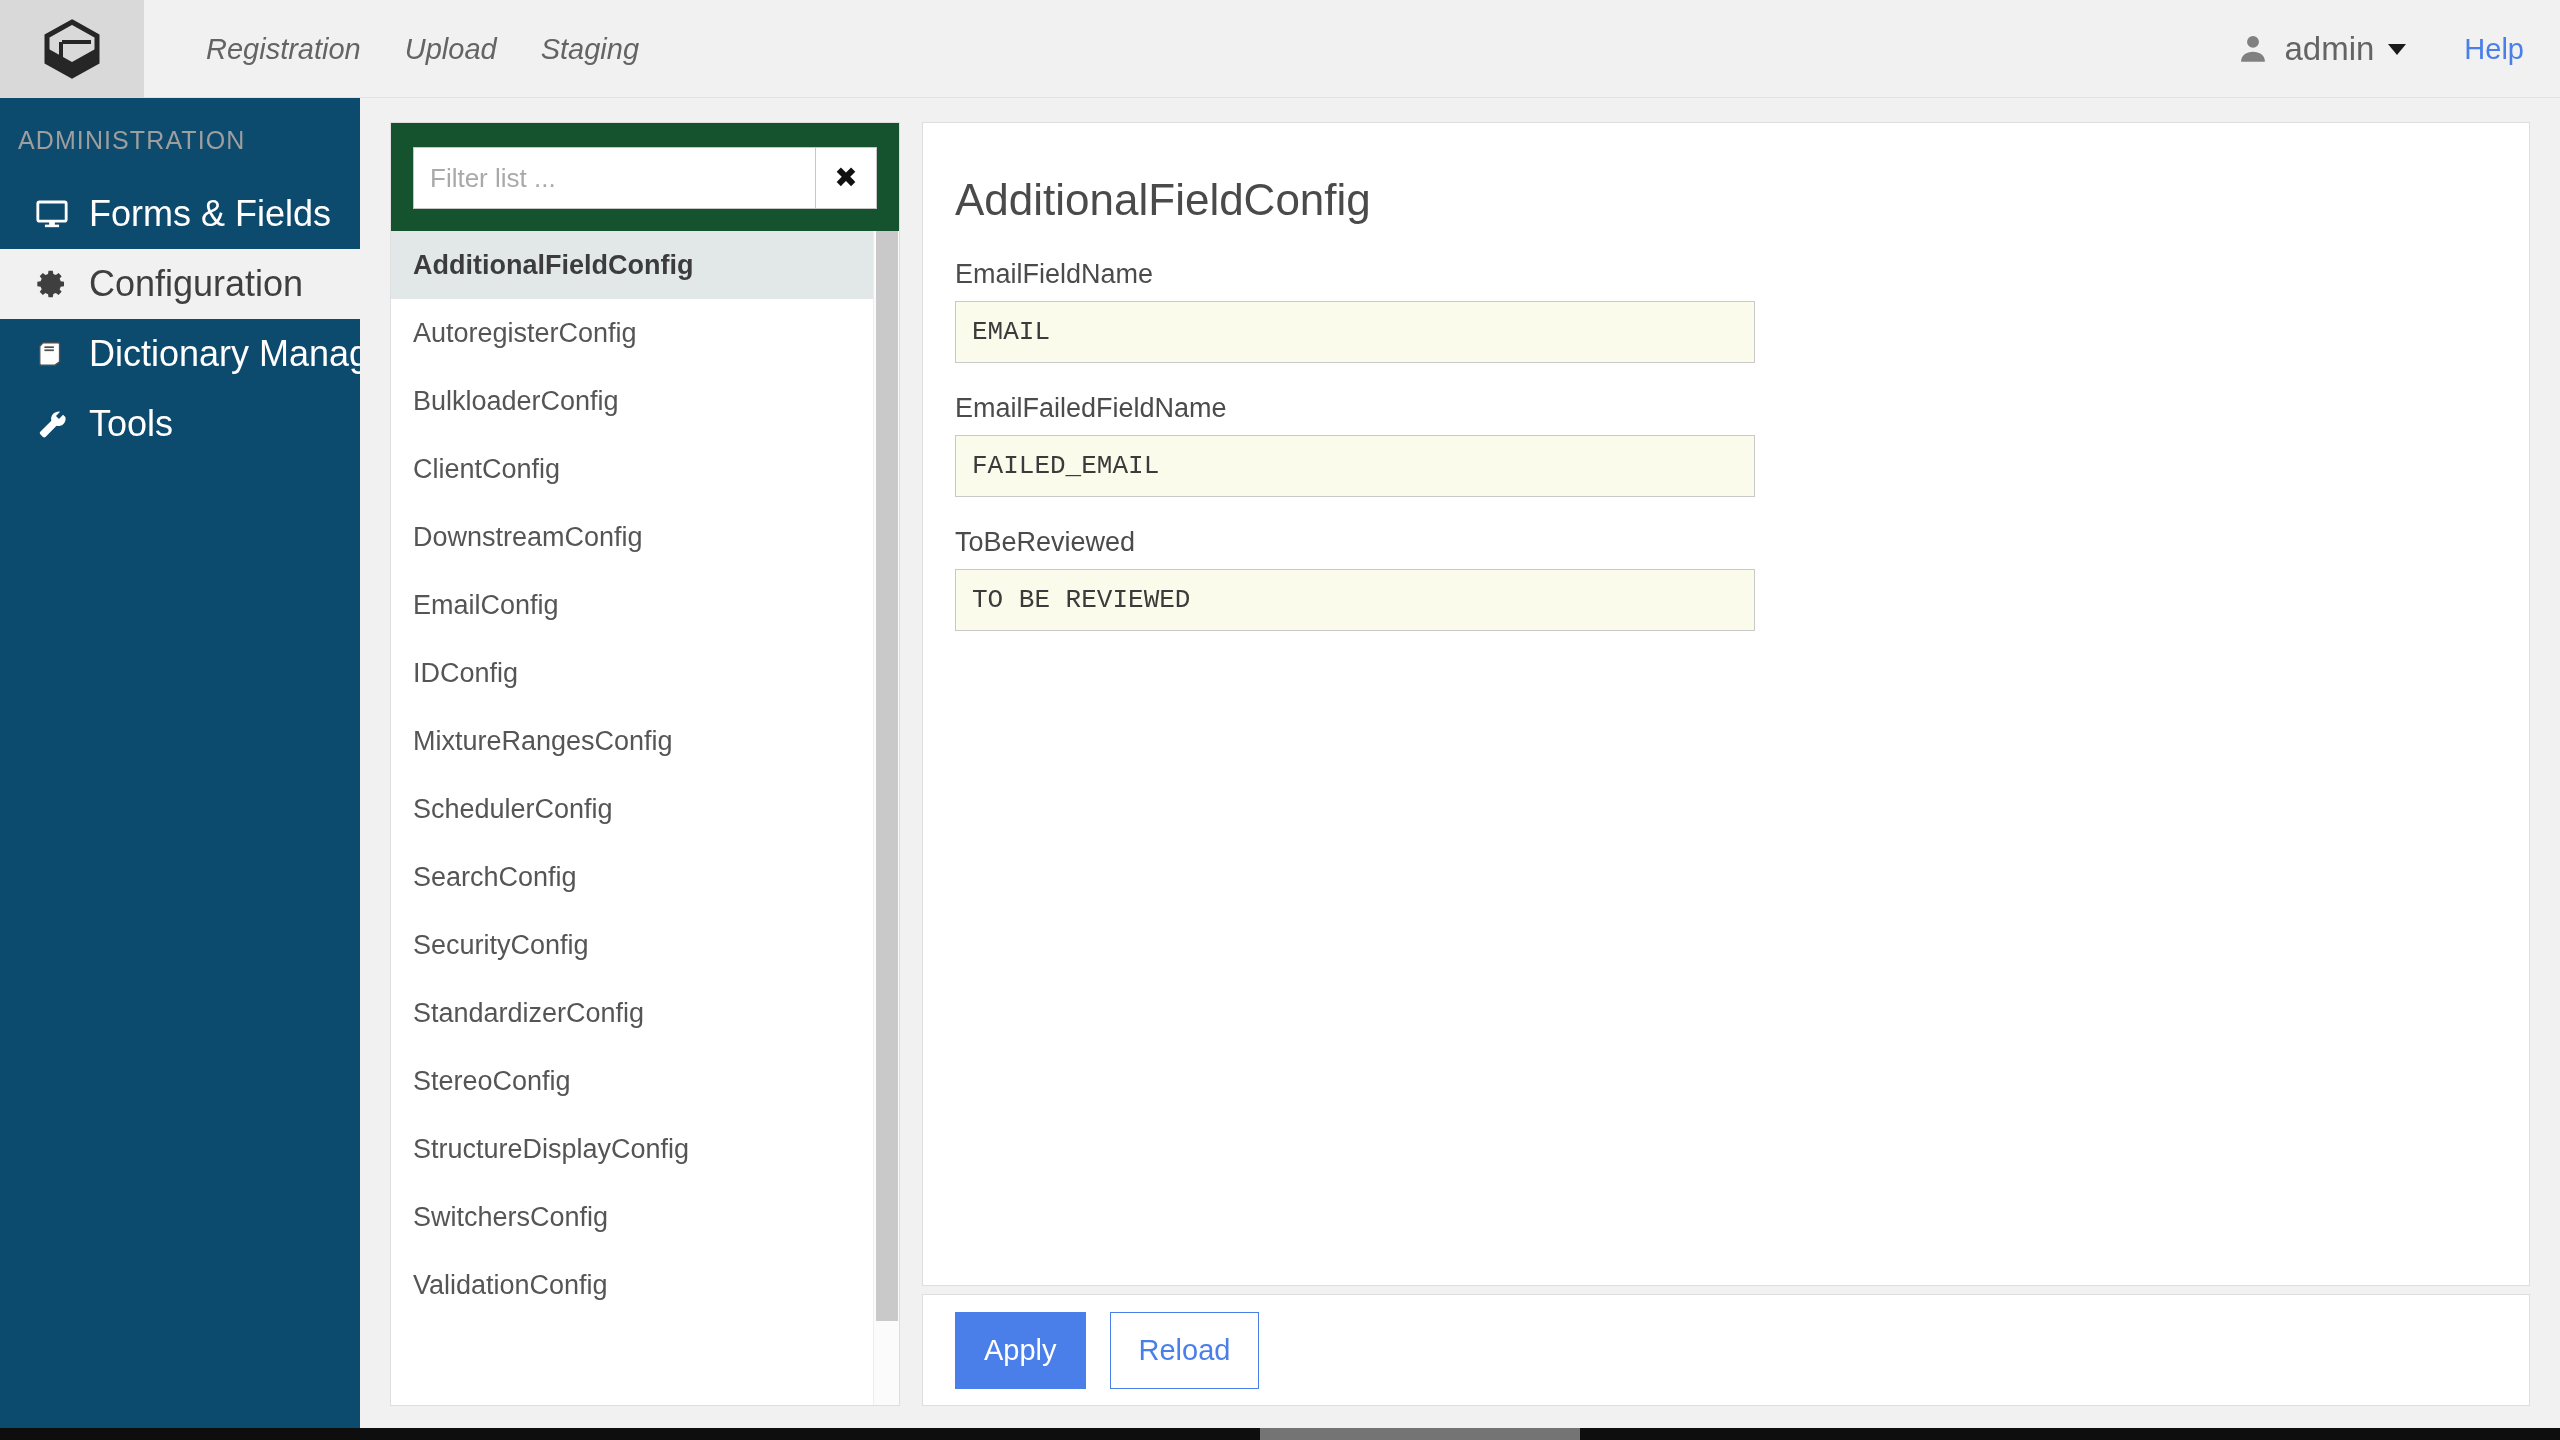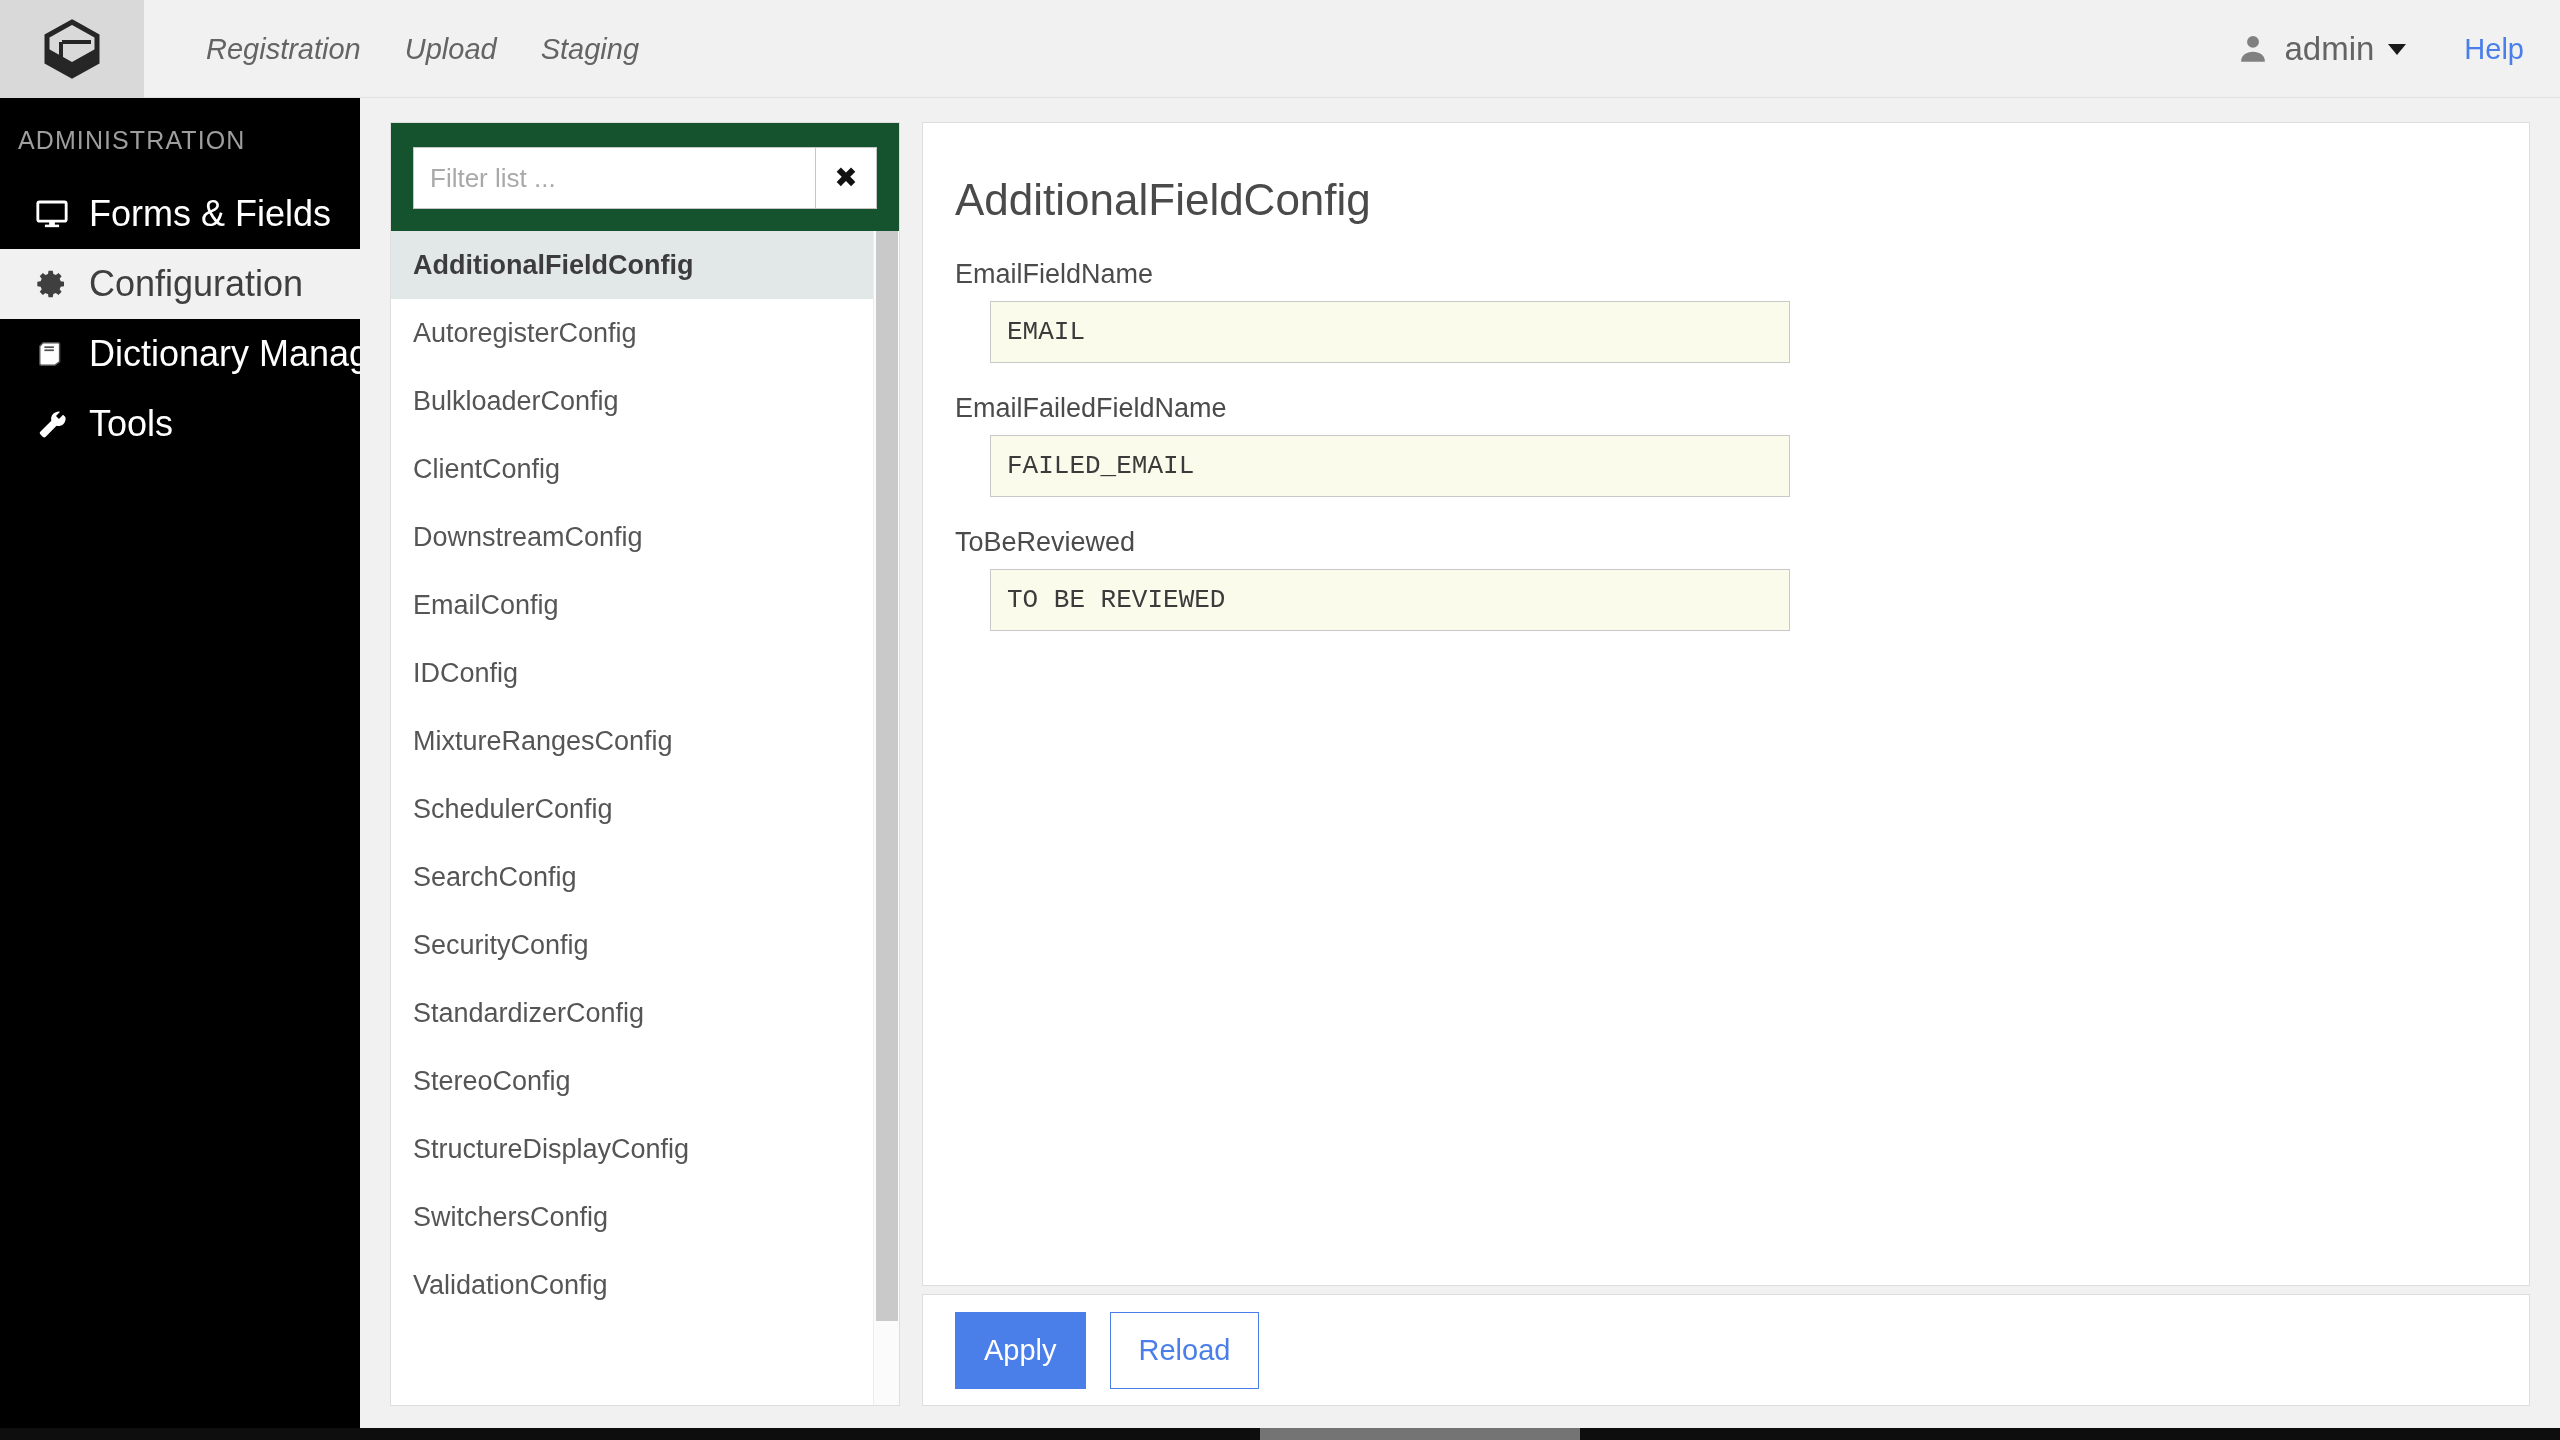--- a/index.html
+++ b/index.html
@@ -90,21 +90,21 @@
     text-decoration: none;
     white-space: nowrap;
   }
 
   
   .sidebar {
     position: absolute;
     top: 98px; left: 0;
     width: 360px;
     height: 1334px;
-    background: #000000;
+    background: #0c4a6e;
   }
   .sidebar-title {
     color: #9e9e9e;
     font-size: 25px;
     letter-spacing: 1.1px;
     padding: 28px 0 24px 18px;
     white-space: nowrap;
   }
   .sidebar-item {
     display: flex;
@@ -263,21 +263,20 @@
     display: block;
     width: 800px;
     height: 62px;
     background: #fbfbeb;
     border: 1px solid #c9c9c9;
     font-family: "Liberation Mono", monospace;
     font-size: 26px;
     color: #3b3b3b;
     padding: 0 16px;
     outline: none;
-    margin-left: 35px;
   }
 
   
   .button-bar {
     position: absolute;
     top: 1294px;
     left: 922px;
     width: 1608px;
     height: 112px;
     background: #ffffff;

